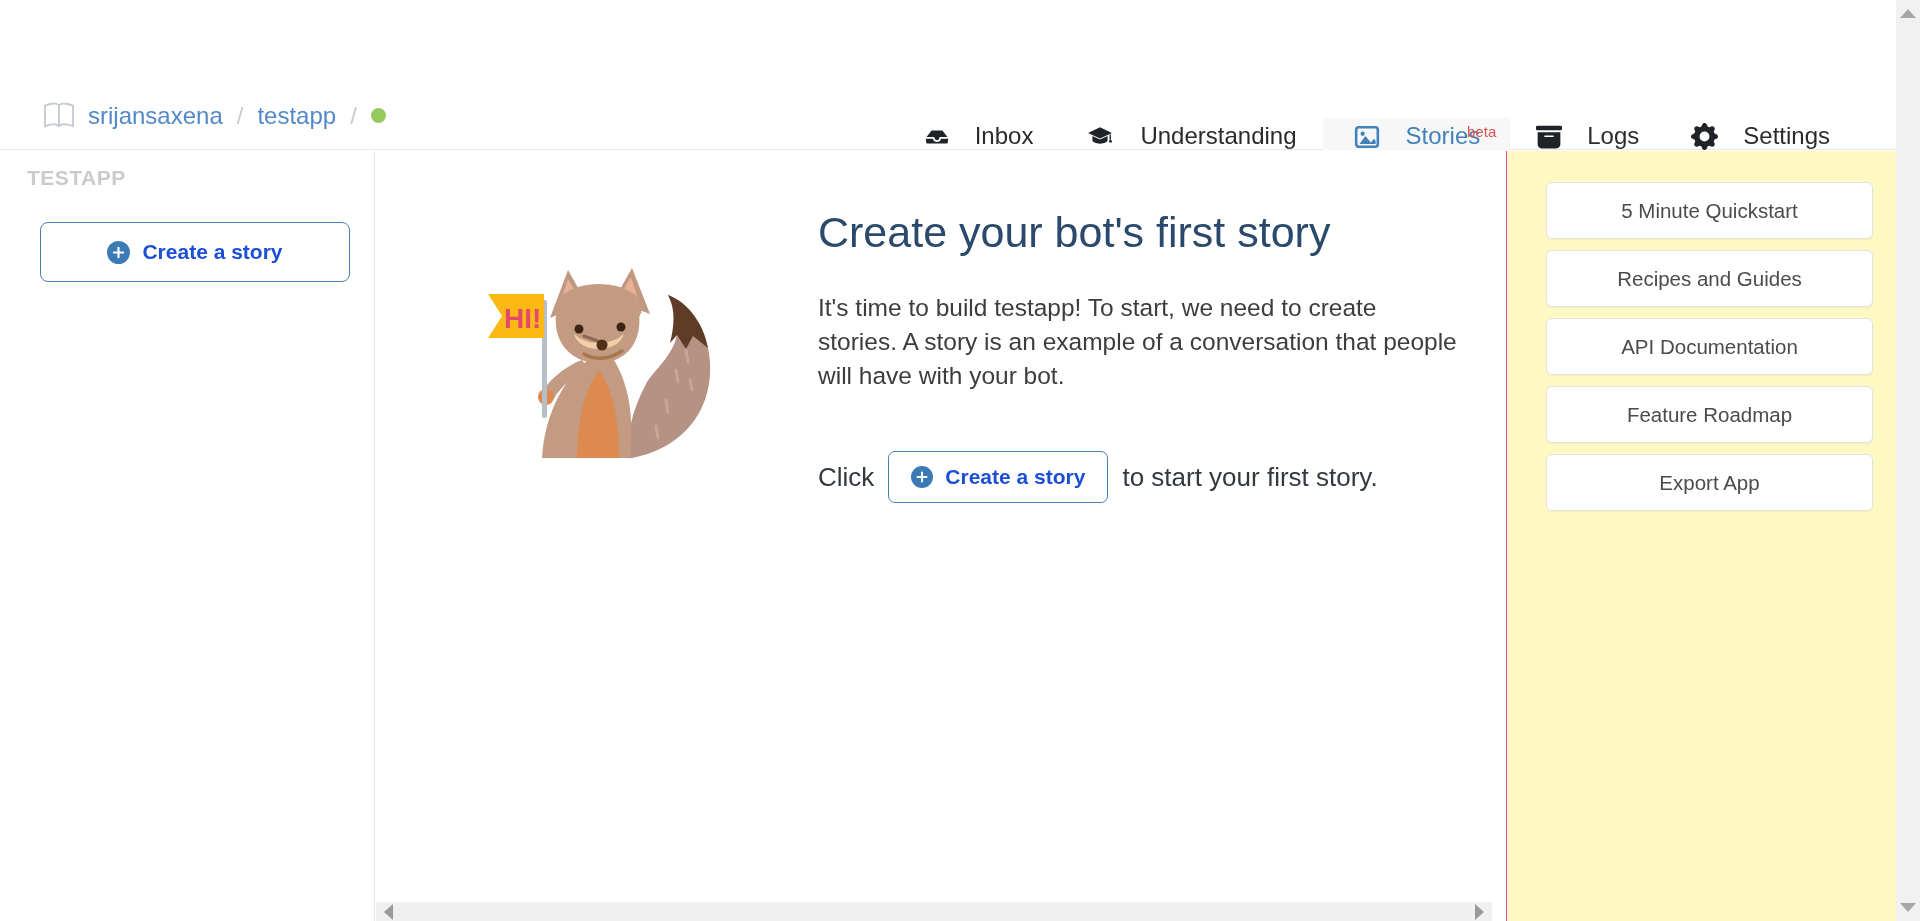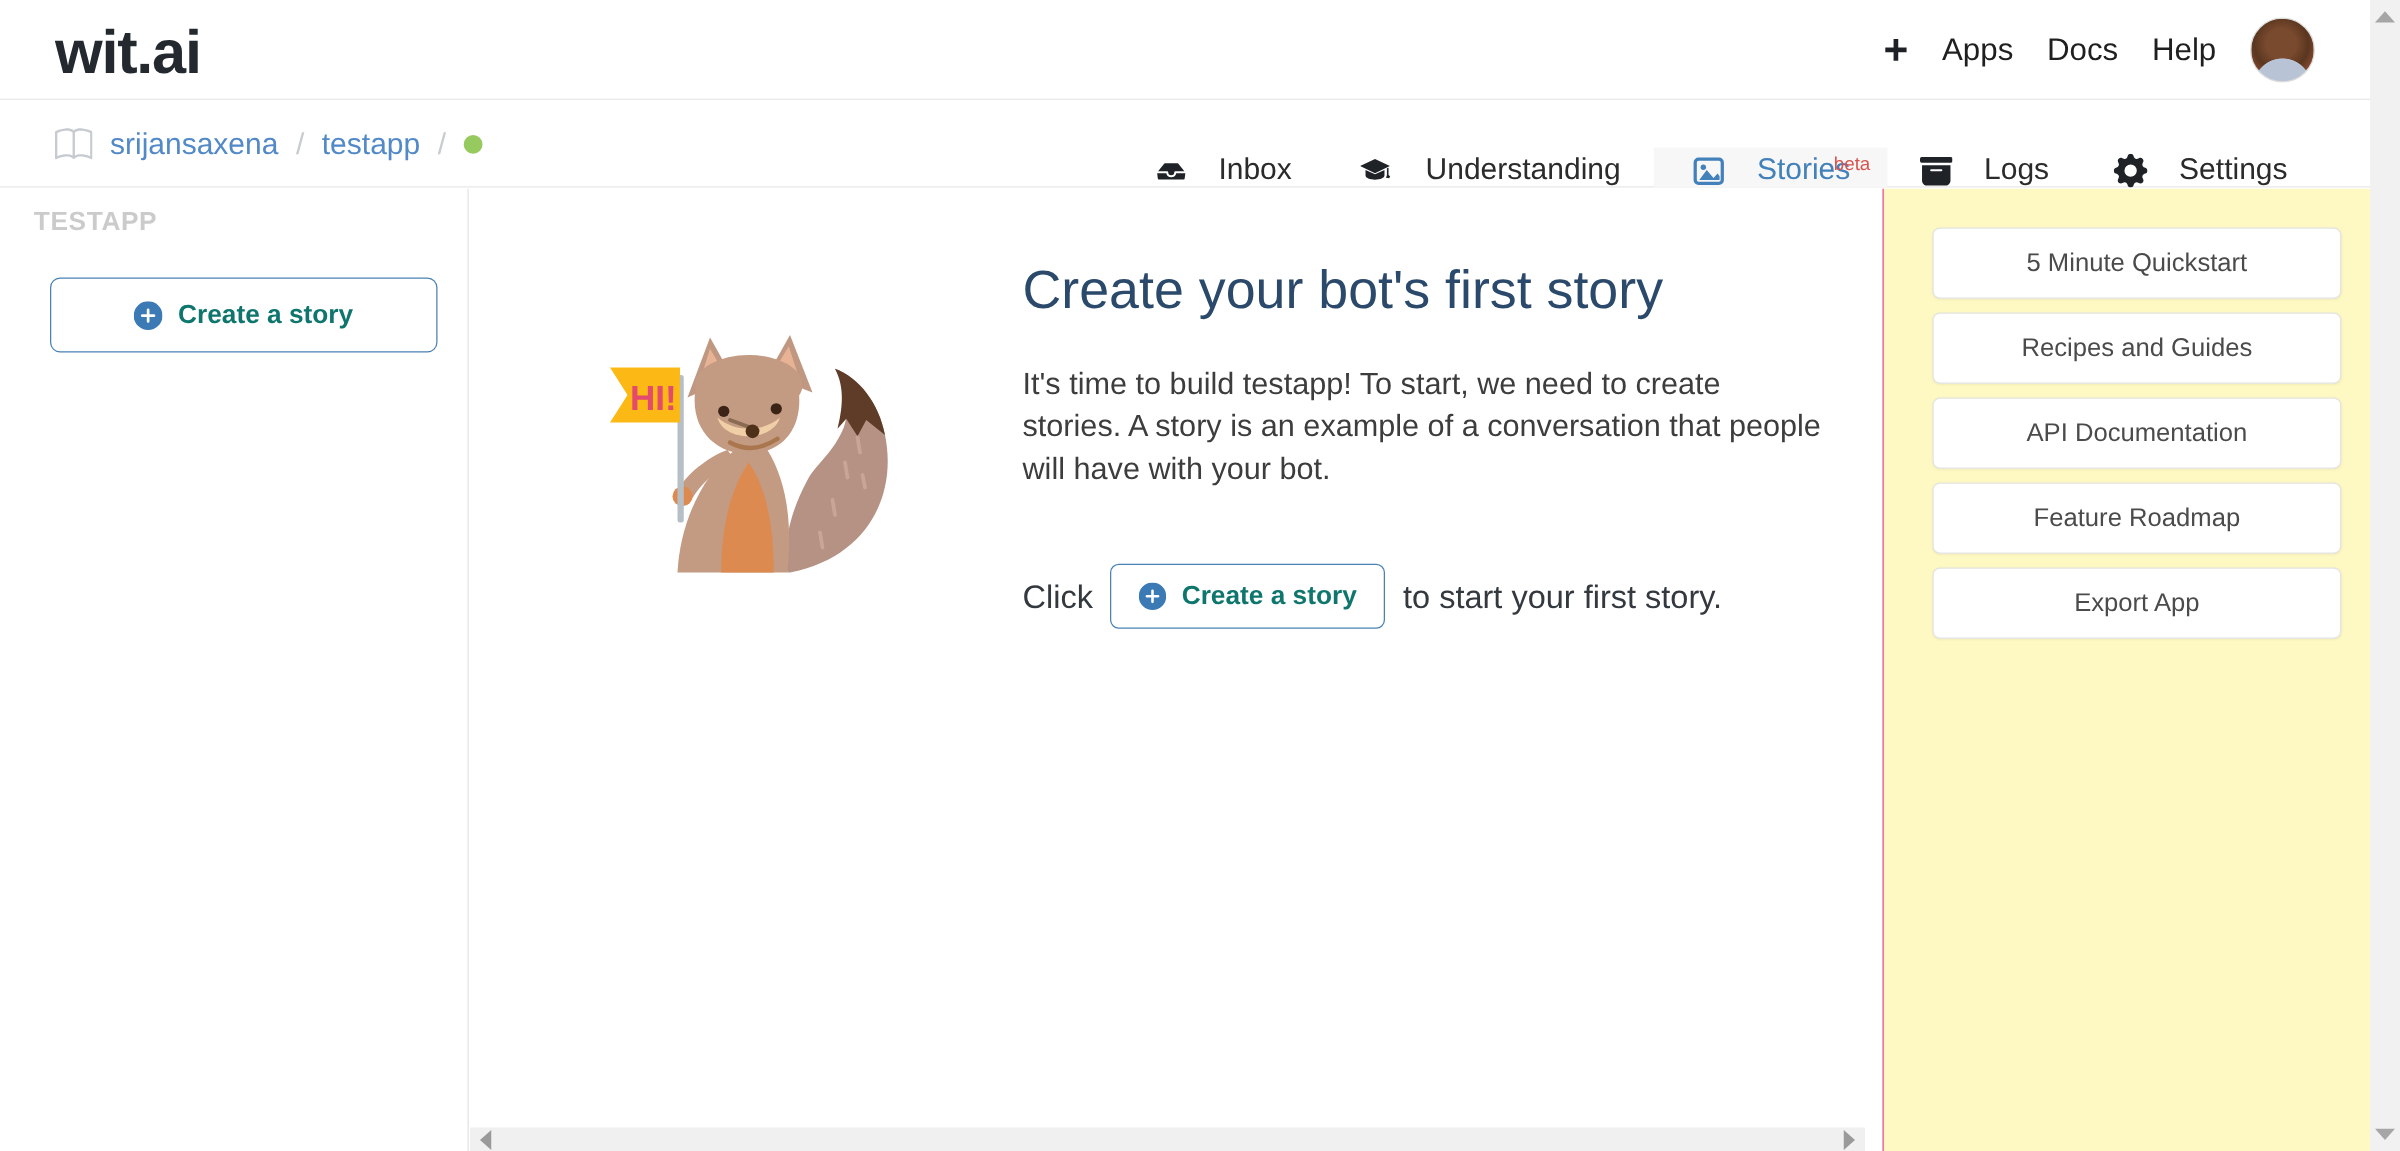--- a/index.html
+++ b/index.html
@@ -39,21 +39,21 @@
   .tab.active { background:#f7f7f7; color:#4381bb; padding:0 30px; }
   .beta-badge { position:absolute; top:5px; right:14px; font-size:15px; color:#d9534f; }
 
   
   .left-sidebar { position:absolute; left:0; top:151px; width:375px; height:770px;
                   background:#fff; border-right:1px solid #e4e4e4; }
   .app-name { position:absolute; left:27px; top:15px; font-size:21px; font-weight:bold;
               letter-spacing:0.5px; color:#cbcbcb; }
   .create-btn { display:flex; align-items:center; justify-content:center; gap:12px;
                 background:#fff; border:1px solid #4a81b4; border-radius:8px;
-                color:#0f766e; font-size:21px; font-weight:bold; cursor:pointer;
+                color:#1d4ed8; font-size:21px; font-weight:bold; cursor:pointer;
                 font-family:"Liberation Sans", sans-serif; }
   .create-btn.sidebar-pos { position:absolute; left:40px; top:71px; width:310px; height:60px; }
 
   
   .main-panel { position:absolute; left:376px; top:151px; width:1130px; height:770px; background:#fff; }
   .fox { position:absolute; left:104px; top:99px; }
   .main-title { position:absolute; left:442px; top:57px; font-size:43px; font-weight:400;
                 color:#2b4a6b; white-space:nowrap; }
   .main-desc { position:absolute; left:442px; top:140px; width:640px; font-size:24.5px;
                line-height:34px; color:#3d3d3d; }
@@ -92,30 +92,20 @@
   .harr-left { left:8px; border-top:8px solid transparent; border-bottom:8px solid transparent;
                border-right:9px solid #9a9a9a; }
   .harr-right { right:8px; border-top:8px solid transparent; border-bottom:8px solid transparent;
                 border-left:9px solid #9a9a9a; }
 </style>
 </head>
 <body>
 
 <div id="stage">
 
-  <div class="header">
-    <div class="logo">wit.ai</div>
-    <div class="header-right">
-      <span class="plus-glyph">+</span>
-      <span class="hlink">Apps</span>
-      <span class="hlink">Docs</span>
-      <span class="hlink">Help</span>
-      <span class="avatar"></span>
-    </div>
-  </div>
 
   <div class="navbar">
     <div class="breadcrumb">
       <span class="book-icon">
         <svg width="30" height="30" viewBox="0 0 16 16" fill="#c6cbd1">
             <path d="M1 2.828c.885-.37 2.154-.769 3.388-.893 1.33-.134 2.458.063 3.112.752v9.746c-.935-.53-2.12-.603-3.213-.493-1.18.12-2.37.461-3.287.811V2.828zm7.5-.141c.654-.689 1.782-.886 3.112-.752 1.234.124 2.503.523 3.388.893v9.923c-.918-.35-2.107-.692-3.287-.81-1.094-.111-2.278-.039-3.213.492V2.687zM8 1.783C7.015.936 5.587.81 4.287.94c-1.514.153-3.042.672-3.994 1.105A.5.5 0 0 0 0 2.5v11a.5.5 0 0 0 .707.455c.882-.4 2.303-.881 3.68-1.02 1.409-.142 2.59.087 3.223.877a.5.5 0 0 0 .78 0c.633-.79 1.814-1.019 3.222-.877 1.378.139 2.8.62 3.681 1.02A.5.5 0 0 0 16 13.5v-11a.5.5 0 0 0-.293-.455c-.952-.433-2.48-.952-3.994-1.105C10.413.809 8.985.936 8 1.783z"></path>
           </svg>
       </span>
       <span class="crumb-link">srijansaxena</span>
       <span class="crumb-sep">/</span>

